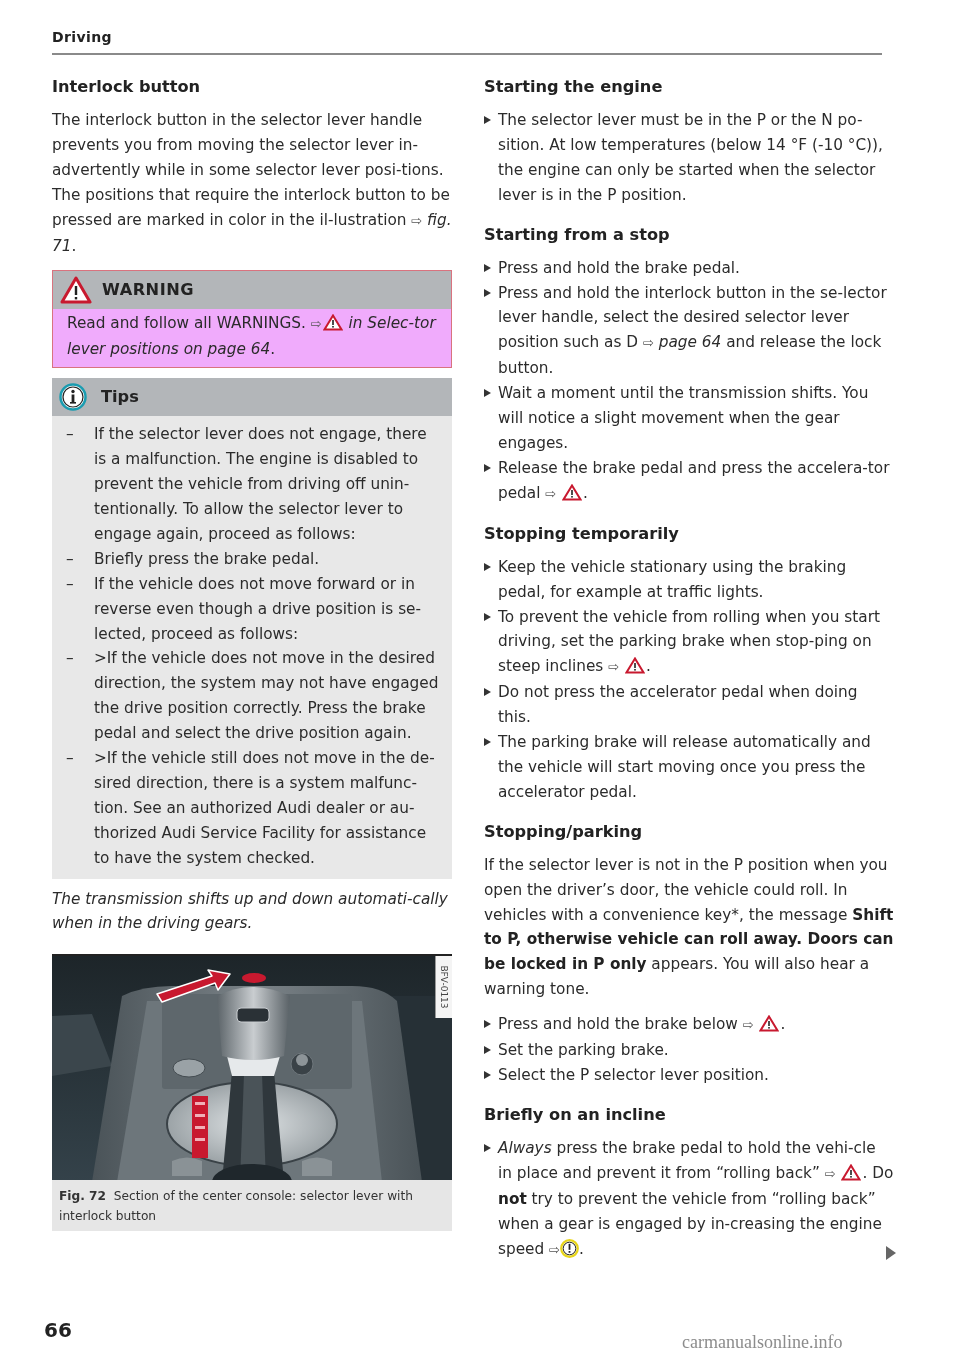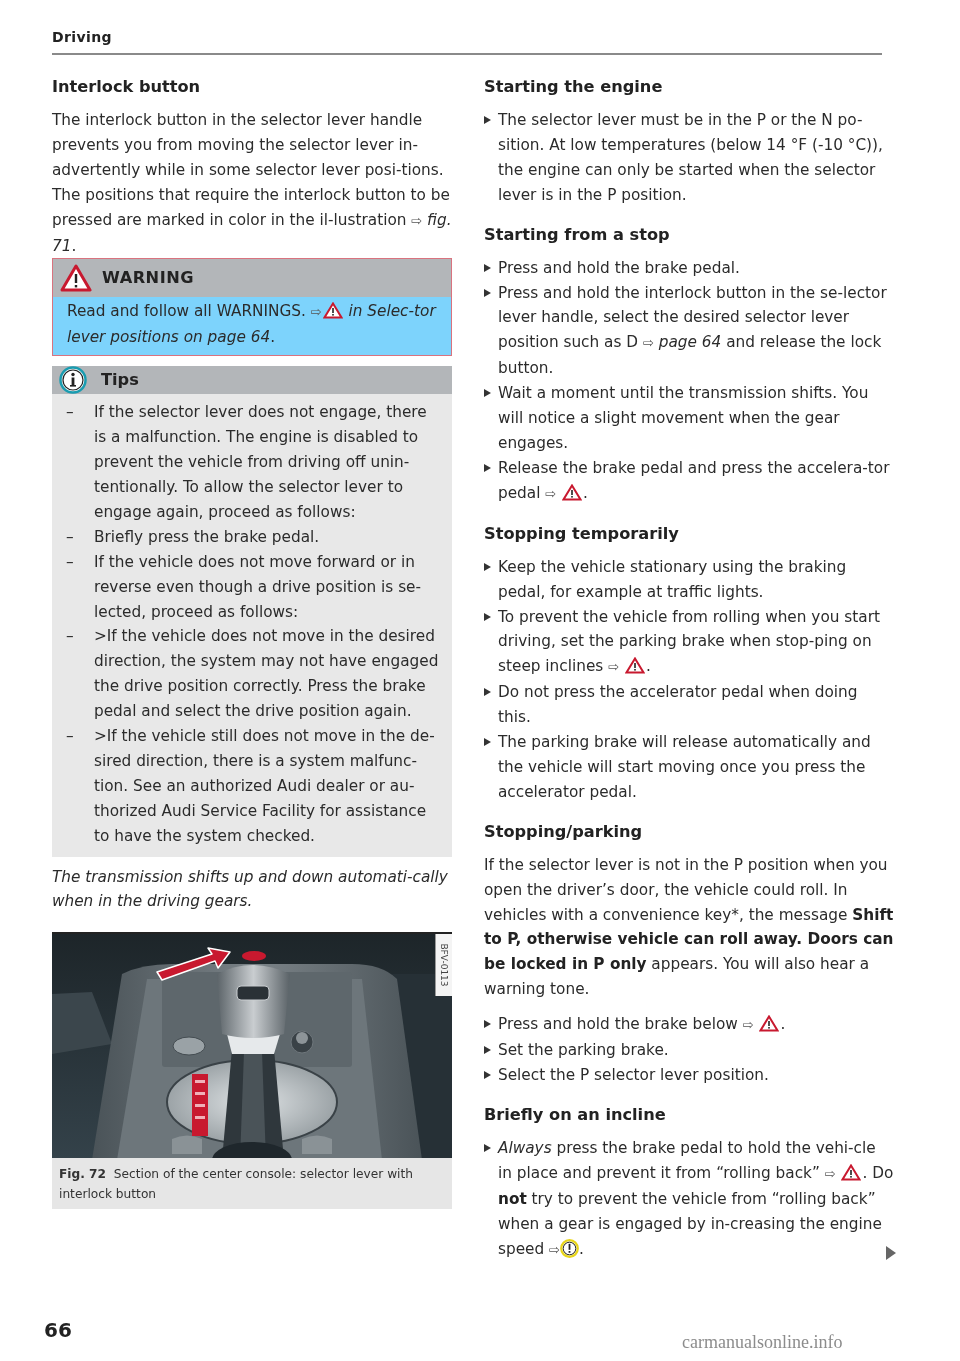--- a/index.html
+++ b/index.html
@@ -17,27 +17,27 @@
   .page-header .rule { margin-top: 5px; height: 2px; background: #8a8a8a; }
 
   .col-left { position: absolute; left: 52px; top: 74px; width: 400px; }
   .col-right { position: absolute; left: 484px; top: 74px; width: 410px; }
 
   h3.sub { font-size: 16.2px; font-weight: bold; color: #222; line-height: 26px; margin-bottom: 8px; }
   p.body { margin: 0; }
   .xref { color: #555; font-size: 13px; }
   i.it { font-style: italic; }
 
-  .warn-box { margin-top: 0; border: 1.5px solid #d9737f; background: #7dd3fc; }
+  .warn-box { margin-top: 12px; border: 1.5px solid #d9737f; background: #f0abfc; }
   .warn-head { background: #b3b6b9; height: 38px; display: flex; align-items: center; padding-left: 7px; }
   .warn-head .lbl { font-weight: bold; font-size: 16.2px; color: #222; letter-spacing: 0.5px; margin-left: 10px; }
   .warn-body { padding: 2px 12px 5px 14px; }
 
   .tips-box { margin-top: 10px; background: #e8e8e8; }
-  .tips-head { background: #b3b6b9; height: 28px; display: flex; align-items: center; padding-left: 7px; }
+  .tips-head { background: #b3b6b9; height: 38px; display: flex; align-items: center; padding-left: 7px; }
   .tips-head .lbl { font-weight: bold; font-size: 16.2px; color: #222; margin-left: 14px; }
   .tips-body { padding: 6px 12px 8px 14px; }
   .dash-item { position: relative; padding-left: 28px; }
   .dash-item .dash { position: absolute; left: 0; top: 0; width: 22px; }
 
   .section-bar { margin-top: 26px; background: #c8192f; color: #fff; font-weight: bold; font-size: 16.2px; height: 29px; line-height: 29px; padding-left: 8px; letter-spacing: 0.2px; }
   .lead { margin-top: 8px; font-style: italic; }
 
   .figure { margin-top: 18px; width: 400px; }
   .fig-img { position: relative; width: 400px; height: 226px; background: #2f3a40; overflow: hidden; border-top: 2px solid #222; }

